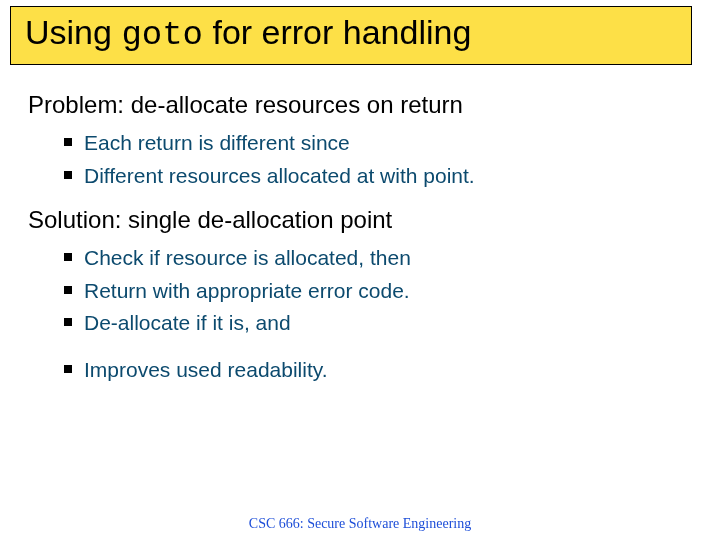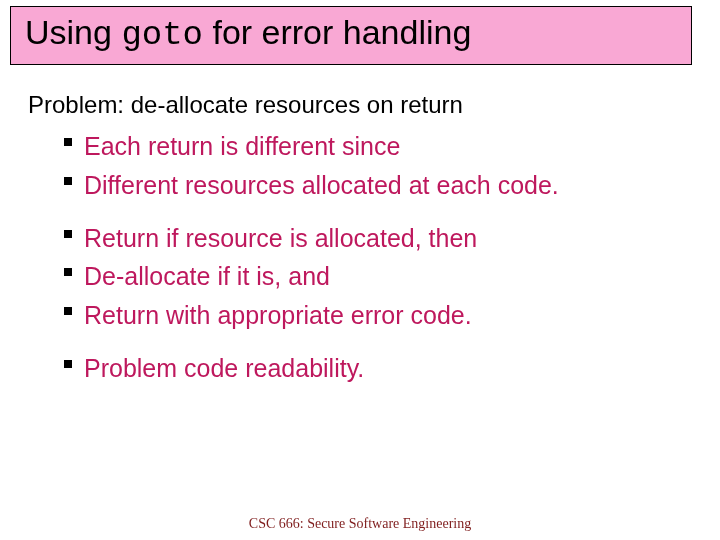--- a/index.html
+++ b/index.html
@@ -5,21 +5,21 @@
   * { margin: 0; padding: 0; box-sizing: border-box; }
   body {
     width: 720px;
     height: 540px;
     background: #ffffff;
     font-family: Arial, Helvetica, sans-serif;
     position: relative;
     overflow: hidden;
   }
   .title-bar {
-    background: #f9a8d4;
+    background: #fde047;
     border: 1px solid #000000;
     margin: 6px 28px 0 10px;
     padding: 6px 14px 10px 14px;
   }
   .title-bar h1 {
     font-size: 34px;
     font-weight: normal;
     color: #000000;
     white-space: nowrap;
   }
@@ -33,22 +33,22 @@
     font-size: 24px;
     font-weight: normal;
     color: #000000;
     margin: 10px 0 8px 0;
   }
   ul.bullets {
     list-style: none;
     margin: 0 0 14px 36px;
   }
   ul.bullets li {
-    font-size: 25px;
-    color: #be185d;
+    font-size: 21px;
+    color: #0c4a6e;
     line-height: 1.55;
     position: relative;
     padding-left: 20px;
   }
   ul.bullets li::before {
     content: "";
     position: absolute;
     left: 0;
     top: 11px;
     width: 8px;
@@ -56,45 +56,46 @@
     background: #000000;
   }
   .footer {
     position: absolute;
     bottom: 8px;
     left: 0;
     right: 0;
     text-align: center;
     font-family: "Times New Roman", Times, serif;
     font-size: 14px;
-    color: #7f1d1d;
+    color: #1d4ed8;
   }
 </style>
 </head>
 <body>
 
 <div class="title-bar">
   <h1>
     <span>Using </span><span class="mono">goto</span><span> for error handling</span>
   </h1>
 </div>
 
 <div class="body-area">
 
   <div class="section-head">Problem: de-allocate resources on return</div>
   <ul class="bullets">
     <li>Each return is different since</li>
-    <li>Different resources allocated at each code.</li>
+    <li>Different resources allocated at with point.</li>
+  </ul>
+
+  <div class="section-head">Solution: single de-allocation point</div>
+  <ul class="bullets">
+    <li>Check if resource is allocated, then</li>
+    <li>Return with appropriate error code.</li>
+    <li>De-allocate if it is, and</li>
   </ul>
 
   <ul class="bullets">
-    <li>Return if resource is allocated, then</li>
-    <li>De-allocate if it is, and</li>
-    <li>Return with appropriate error code.</li>
-  </ul>
-
-  <ul class="bullets">
-    <li>Problem code readability.</li>
+    <li>Improves used readability.</li>
   </ul>
 
 </div>
 
 <div class="footer">CSC 666: Secure Software Engineering</div>
 
 </body></html>

